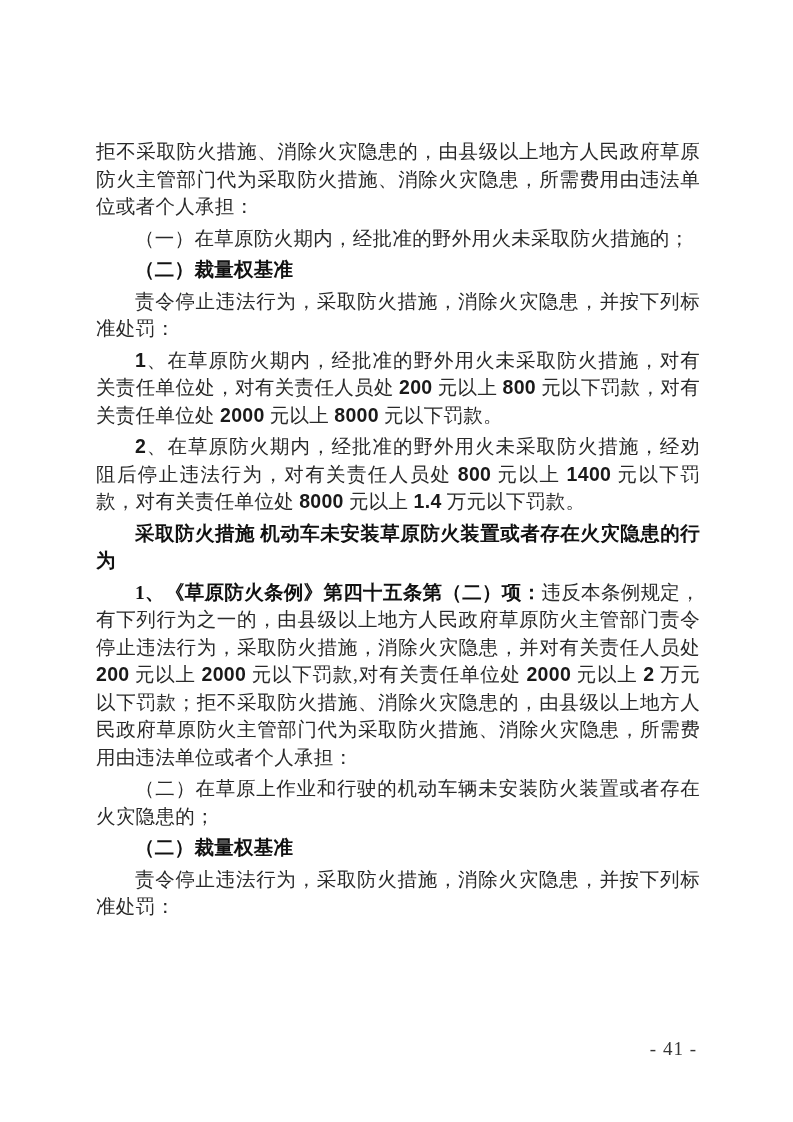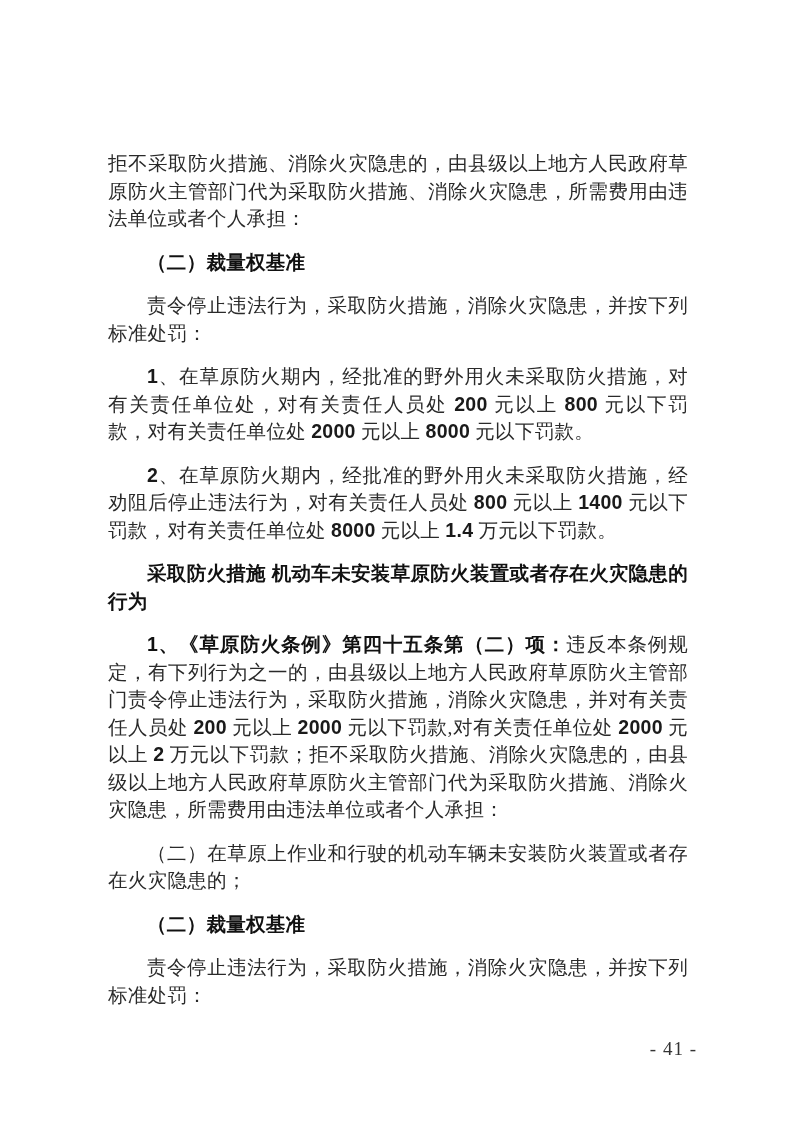--- a/index.html
+++ b/index.html
@@ -16,34 +16,34 @@
     font-family: "Liberation Serif", serif;
     color: #212121;
   }
   .doc-body {
     position: absolute;
     left: 92px;
     top: 134px;
     width: 612px;
   }
   p.para {
-    margin: 16px;
+    margin: 4px;
     padding: 0;
     font-size: 19.5px;
     line-height: 27.5px;
     text-align: justify;
     text-indent: 2em;
     letter-spacing: 0.3px;
     color: #2a2a2a;
   }
   p.para.no-indent {
     text-indent: 0;
   }
   .bold-seg {
-    font-family: Liberation Sans, sans-serif;
+    font-family: Liberation Serif, serif;
     font-weight: bold;
     color: #111111;
   }
   .num {
     font-family: "Liberation Sans", sans-serif;
     font-weight: bold;
     color: #1a1a1a;
   }
   .footer {
     position: absolute;
@@ -55,20 +55,21 @@
     font-family: "Liberation Serif", serif;
     margin-left: 28px;
   }
 </style>
 </head>
 <body>
 
 <div class="page">
   <div class="doc-body" id="doc-body">
       <p class="para no-indent"><span>拒不采取防火措施、消除火灾隐患的，由县级以上地方人民政府草原防火主管部门代为采取防火措施、消除火灾隐患，所需费用由违法单位或者个人承担：</span></p>
+      <p class="para"><span>（一）在草原防火期内，经批准的野外用火未采取防火措施的；</span></p>
       <p class="para"><span class="bold-seg">（二）裁量权基准</span></p>
       <p class="para"><span>责令停止违法行为，采取防火措施，消除火灾隐患，并按下列标准处罚：</span></p>
       <p class="para"><span class="num">1</span><span>、在草原防火期内，经批准的野外用火未采取防火措施，对有关责任单位处，对有关责任人员处 </span><span class="num">200</span><span> 元以上 </span><span class="num">800</span><span> 元以下罚款，对有关责任单位处 </span><span class="num">2000</span><span> 元以上 </span><span class="num">8000</span><span> 元以下罚款。</span></p>
       <p class="para"><span class="num">2</span><span>、在草原防火期内，经批准的野外用火未采取防火措施，经劝阻后停止违法行为，对有关责任人员处 </span><span class="num">800</span><span> 元以上 </span><span class="num">1400</span><span> 元以下罚款，对有关责任单位处 </span><span class="num">8000</span><span> 元以上 </span><span class="num">1.4</span><span> 万元以下罚款。</span></p>
       <p class="para"><span class="bold-seg">采取防火措施 机动车未安装草原防火装置或者存在火灾隐患的行为</span></p>
       <p class="para"><span class="bold-seg">1、《草原防火条例》第四十五条第（二）项：</span><span>违反本条例规定，有下列行为之一的，由县级以上地方人民政府草原防火主管部门责令停止违法行为，采取防火措施，消除火灾隐患，并对有关责任人员处 </span><span class="num">200</span><span> 元以上 </span><span class="num">2000</span><span> 元以下罚款,对有关责任单位处 </span><span class="num">2000</span><span> 元以上 </span><span class="num">2</span><span> 万元以下罚款；拒不采取防火措施、消除火灾隐患的，由县级以上地方人民政府草原防火主管部门代为采取防火措施、消除火灾隐患，所需费用由违法单位或者个人承担：</span></p>
       <p class="para"><span>（二）在草原上作业和行驶的机动车辆未安装防火装置或者存在火灾隐患的；</span></p>
       <p class="para"><span class="bold-seg">（二）裁量权基准</span></p>
       <p class="para"><span>责令停止违法行为，采取防火措施，消除火灾隐患，并按下列标准处罚：</span></p>
     </div>

